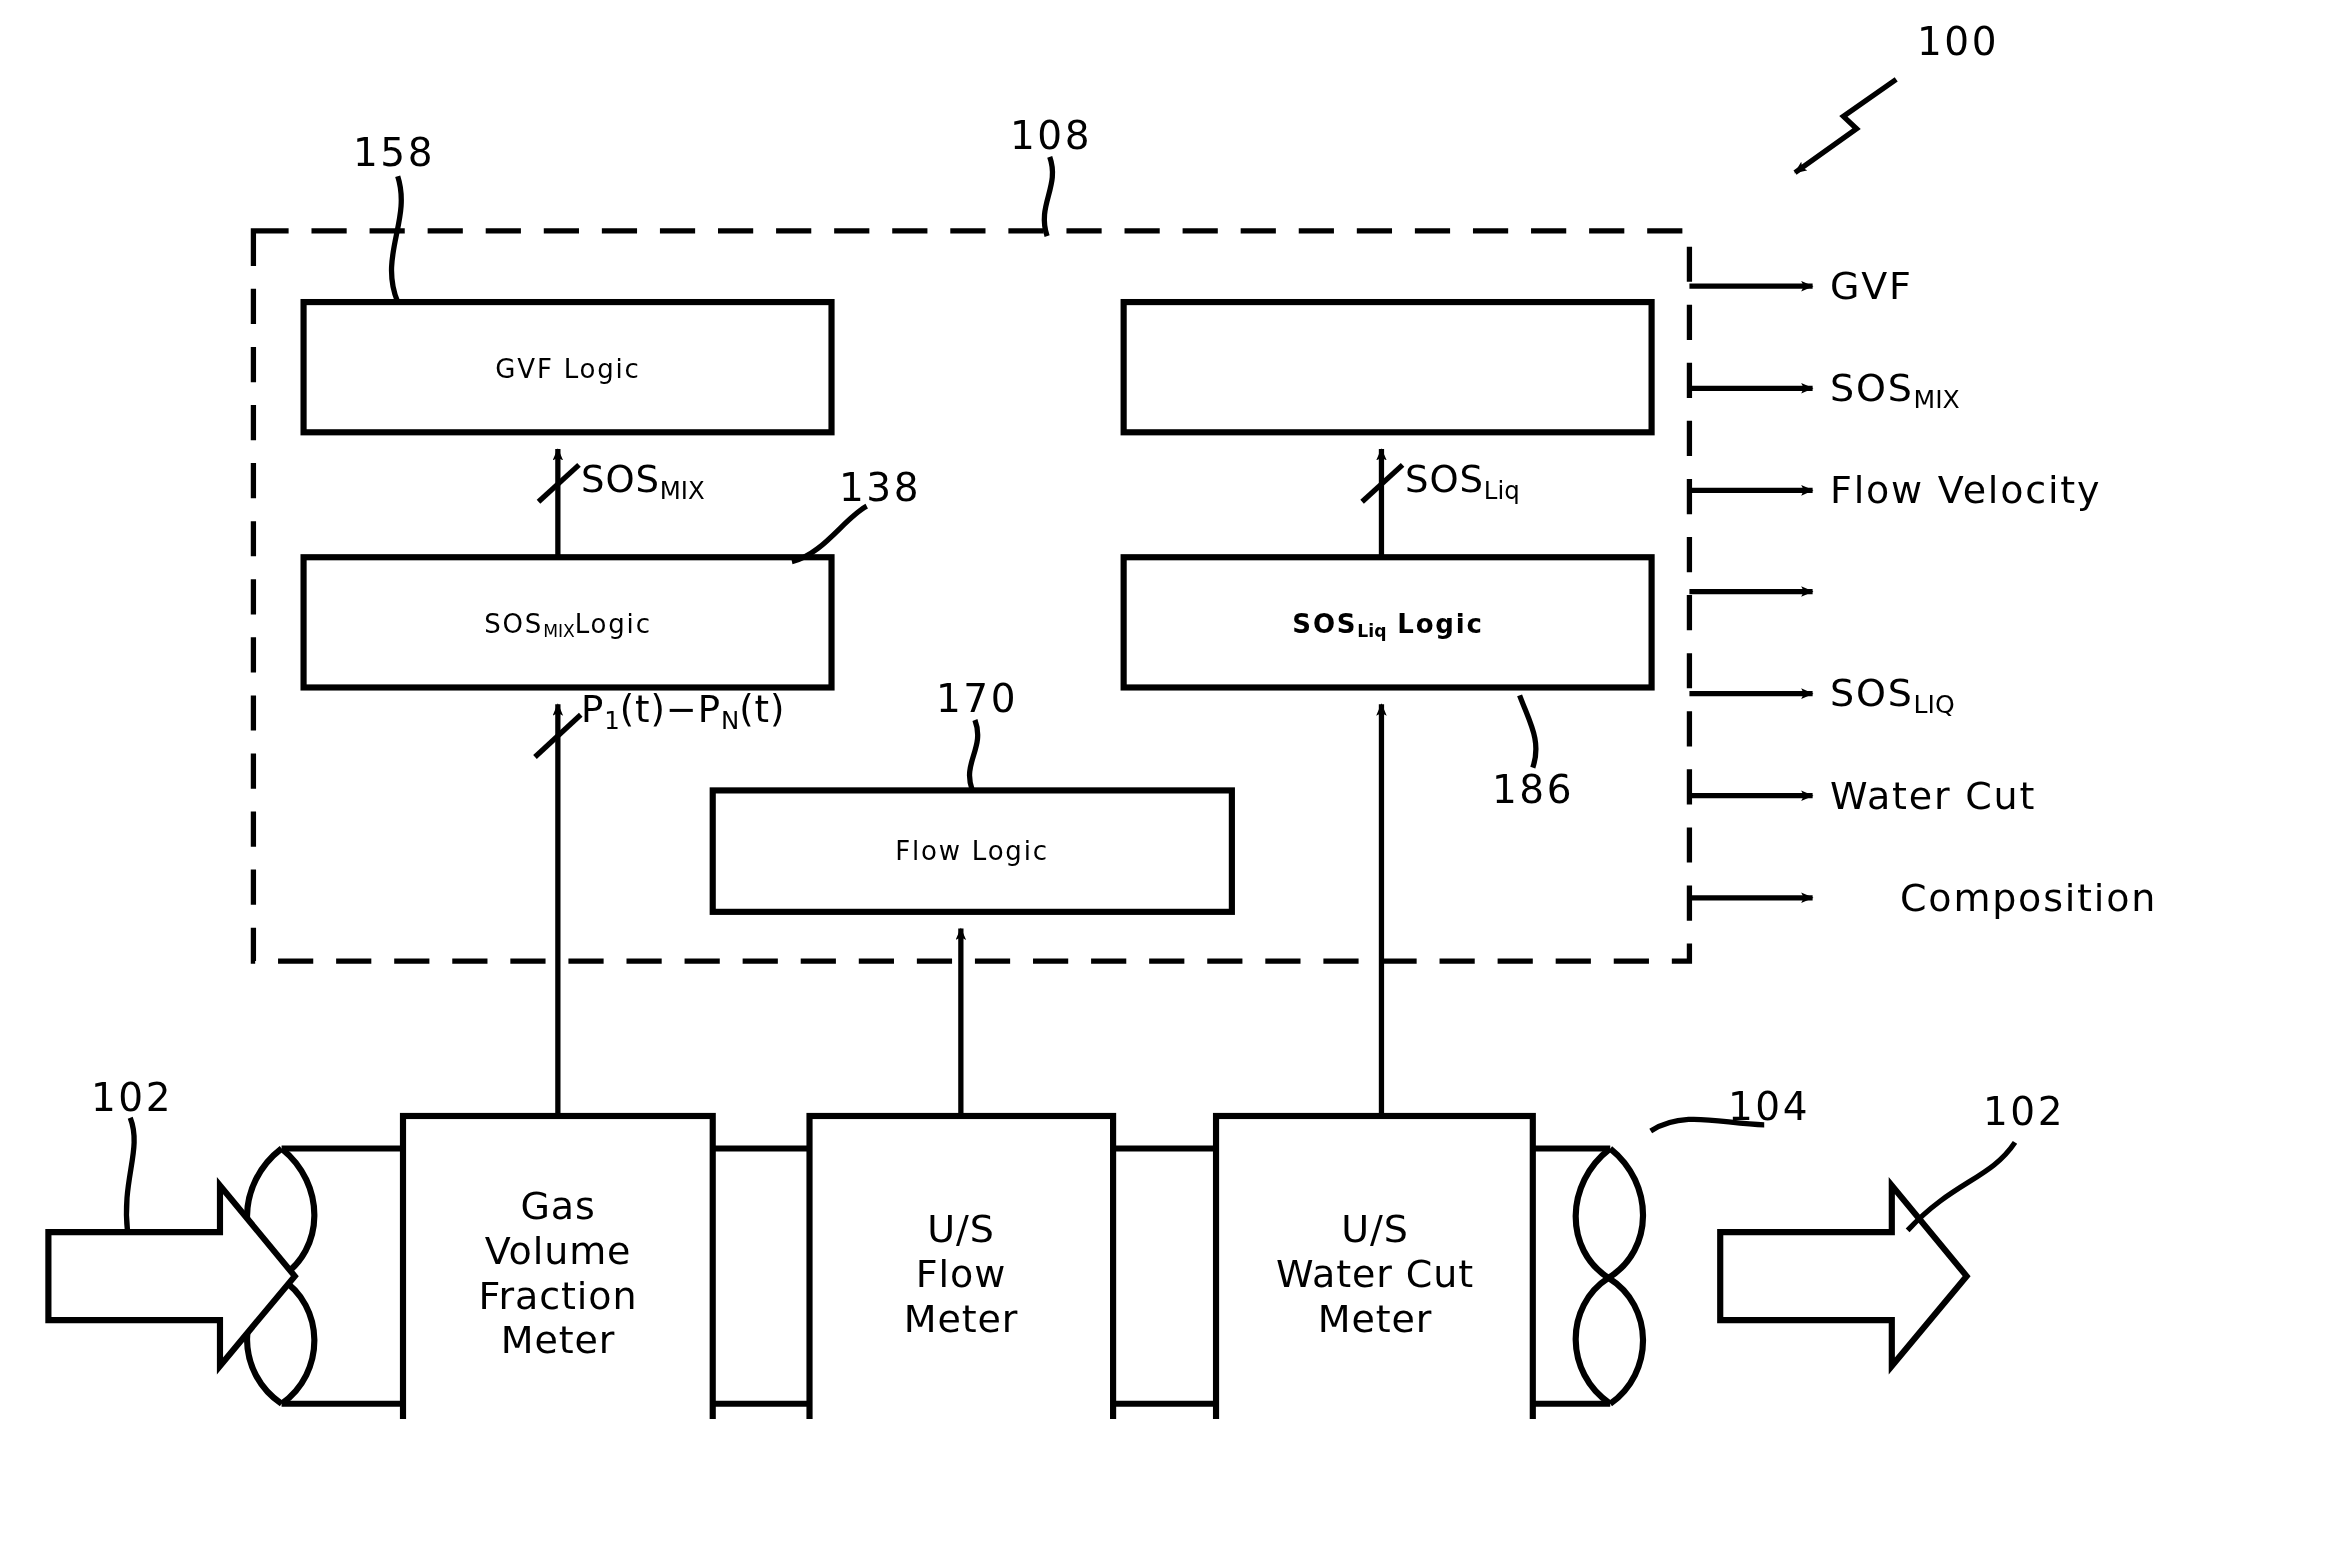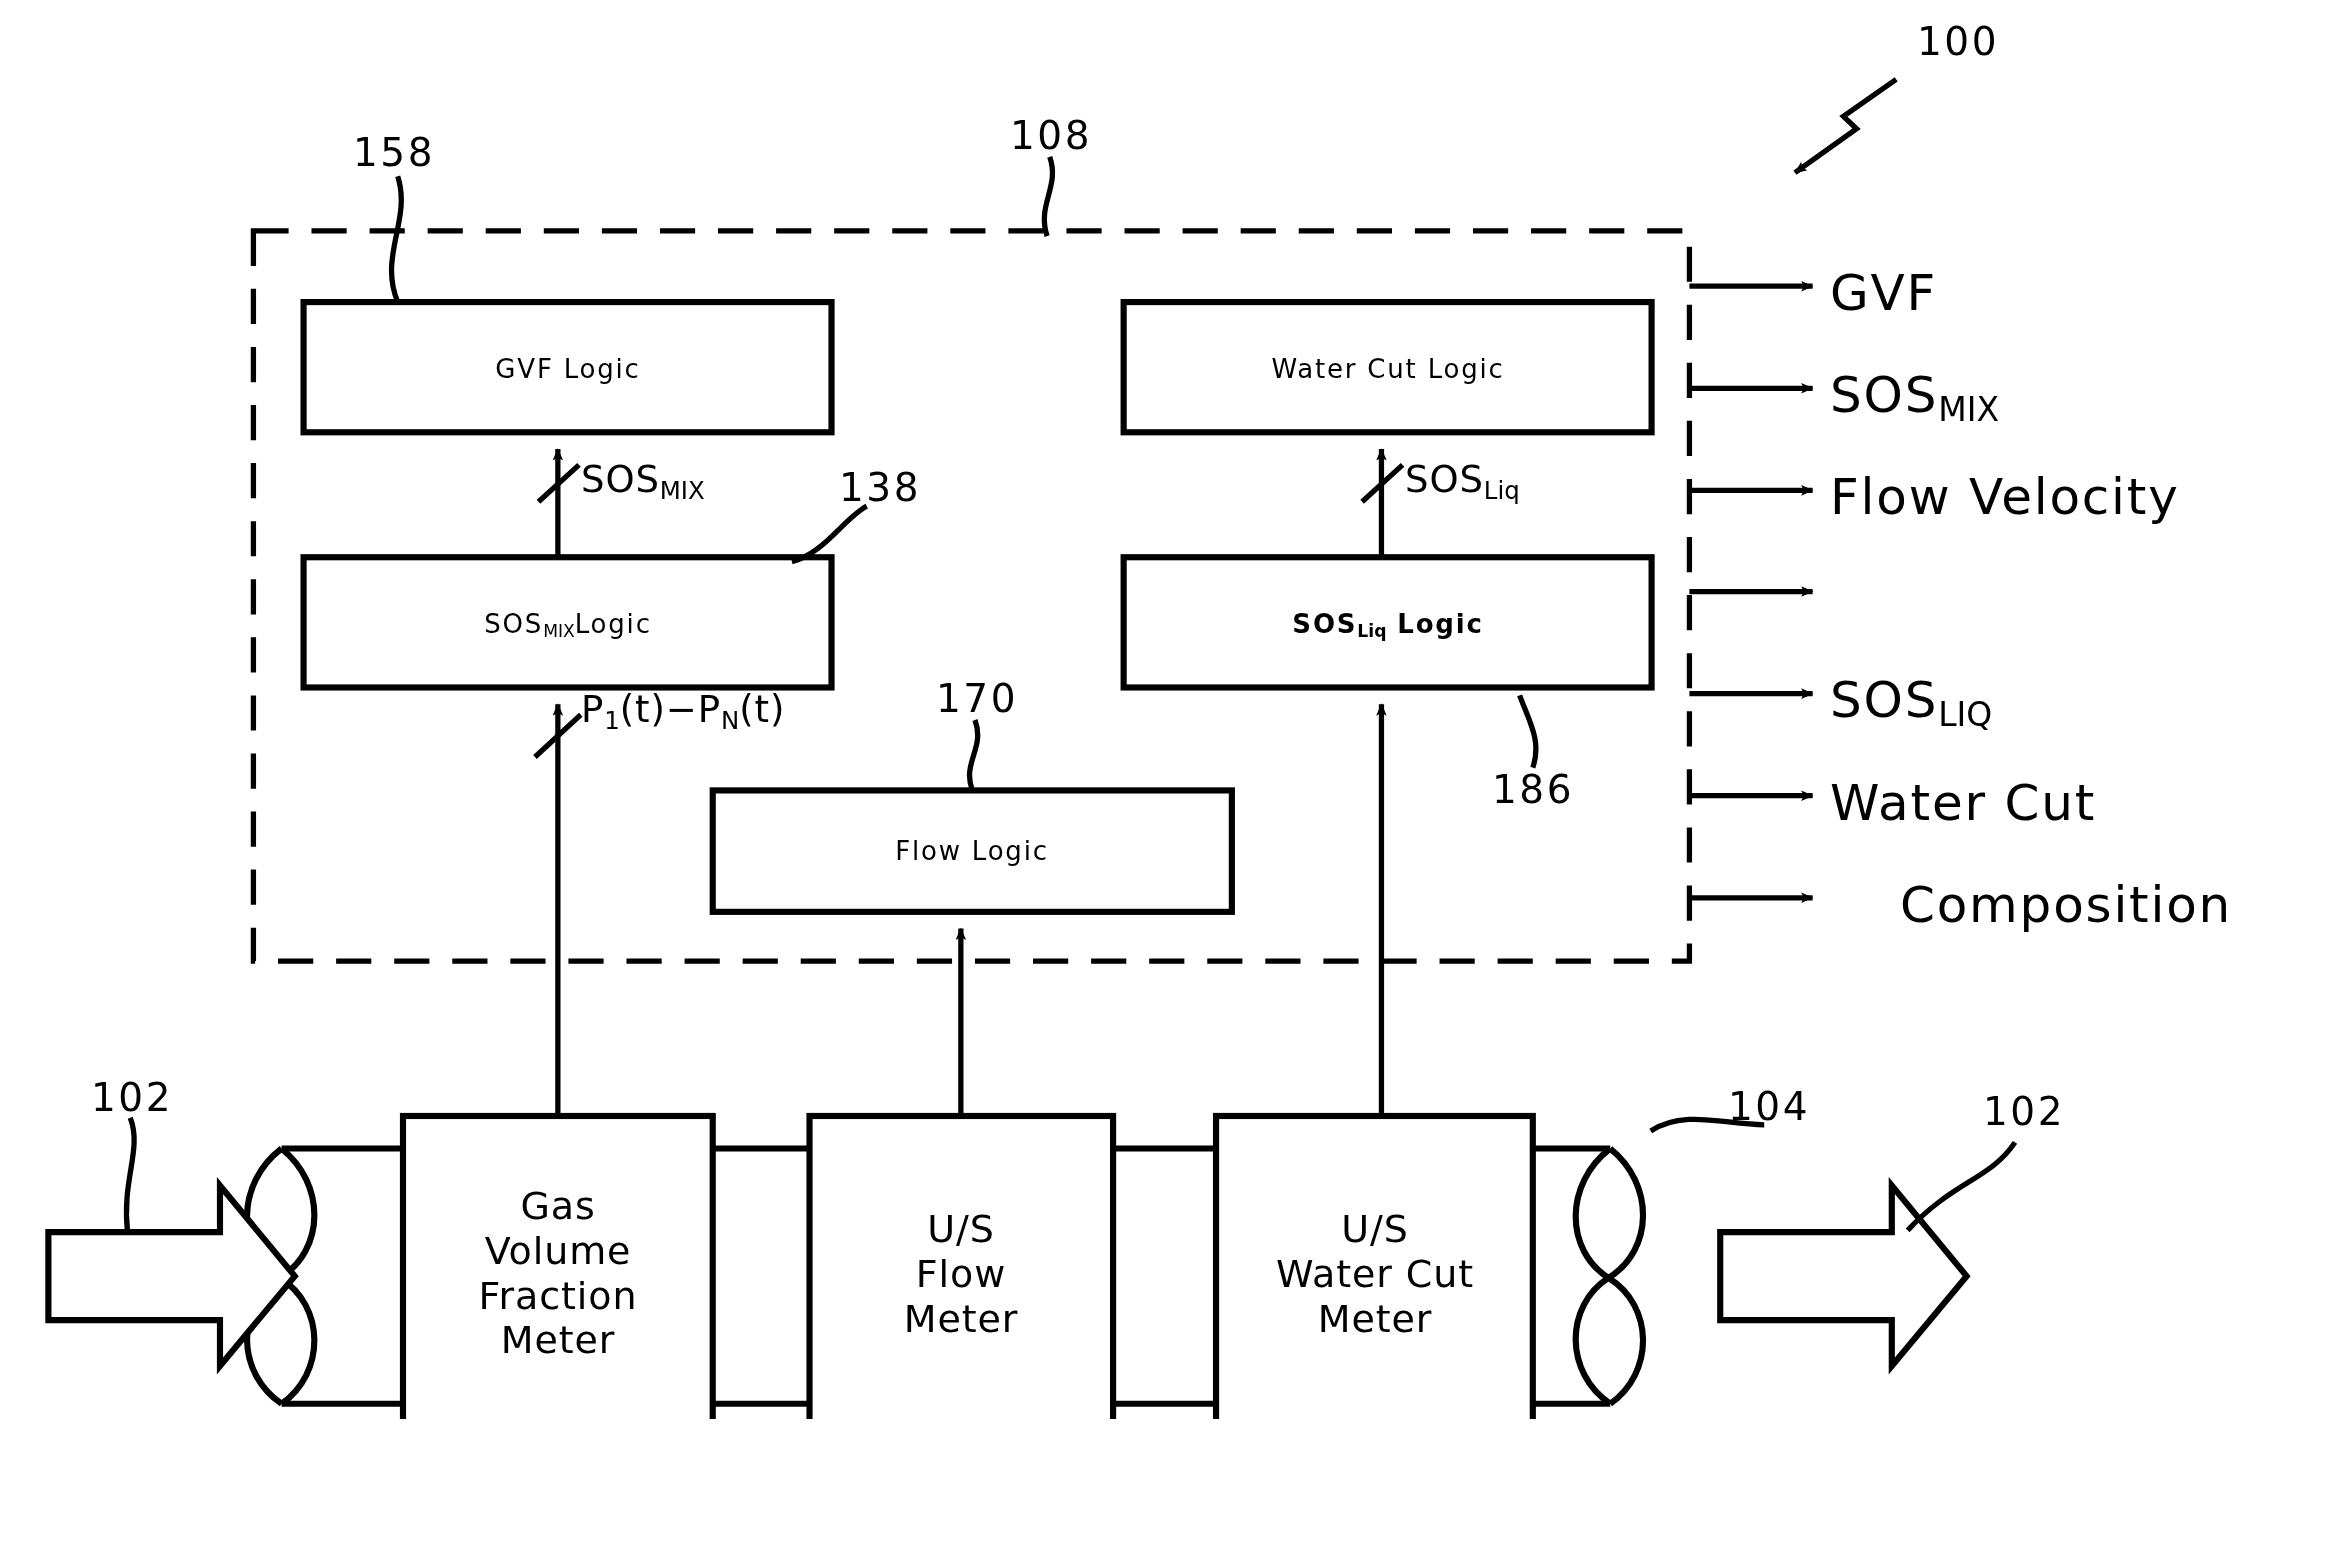--- a/index.html
+++ b/index.html
@@ -35,21 +35,21 @@
   .ref {
     font-size: 39px;
     letter-spacing: 2.6px;
   }
   .boxlabel {
     font-size: 26px;
     letter-spacing: 1.8px;
     text-align: center;
   }
   .outlabel {
-    font-size: 50px;
+    font-size: 38px;
     letter-spacing: 1.8px;
   }
   .sig {
     font-size: 37px;
     letter-spacing: 0.9px;
   }
   .meterlabel {
     font-size: 38px;
     line-height: 1.18;
     text-align: center;
@@ -183,21 +183,20 @@
   <div class="txt ref center-x" style="left:880px; top:465px;">138</div>
   <div class="txt ref center-x" style="left:977px; top:676px;">170</div>
   <div class="txt ref center-x" style="left:1533px; top:767px;">186</div>
   <div class="txt ref center-x" style="left:132px; top:1075px;">102</div>
   <div class="txt ref center-x" style="left:1769px; top:1084px;">104</div>
   <div class="txt ref center-x" style="left:2024px; top:1089px;">102</div>
   <div class="txt ref center-x" style="left:239px; top:1461px;">112</div>
 
   <div class="txt boxlabel center-xy" style="left:568px; top:369px;">GVF  Logic</div>
 
-  <div class="txt boxlabel center-xy" style="left:1388px; top:369px;">Water Cut Logic</div>
 
   <div class="txt boxlabel center-xy" style="left:568px; top:625px;"><span>SOS</span><sub>MIX</sub><span>Logic</span></div>
 
   <div class="txt boxlabel center-xy" style="left:1388px; top:625px;font-weight:bold;"><span>SOS</span><sub>Liq</sub><span> Logic</span></div>
 
   <div class="txt boxlabel center-xy" style="left:972px; top:851px;">Flow  Logic</div>
 
   <div class="txt sig" style="left:581px; top:458px;"><span>SOS</span><sub>MIX</sub></div>
 
   <div class="txt sig" style="left:1405px; top:458px;"><span>SOS</span><sub>Liq</sub></div>

